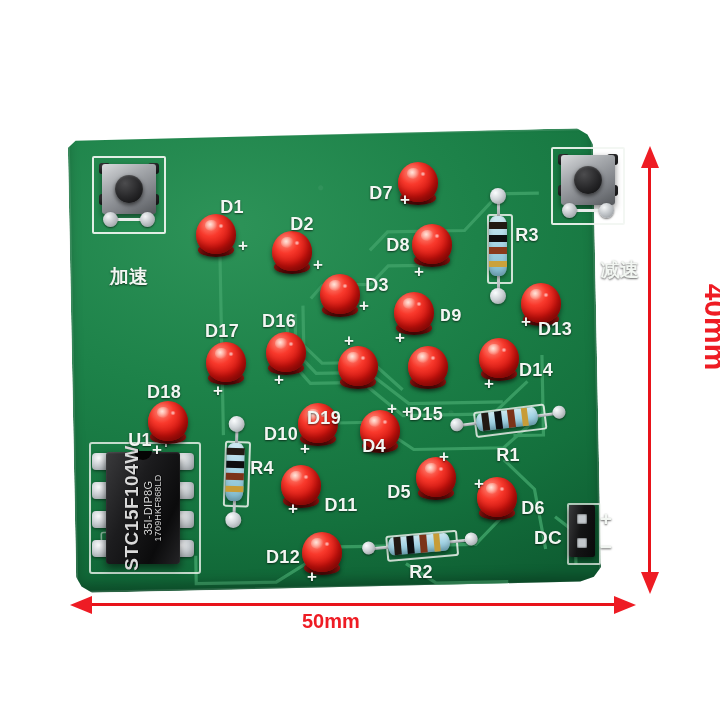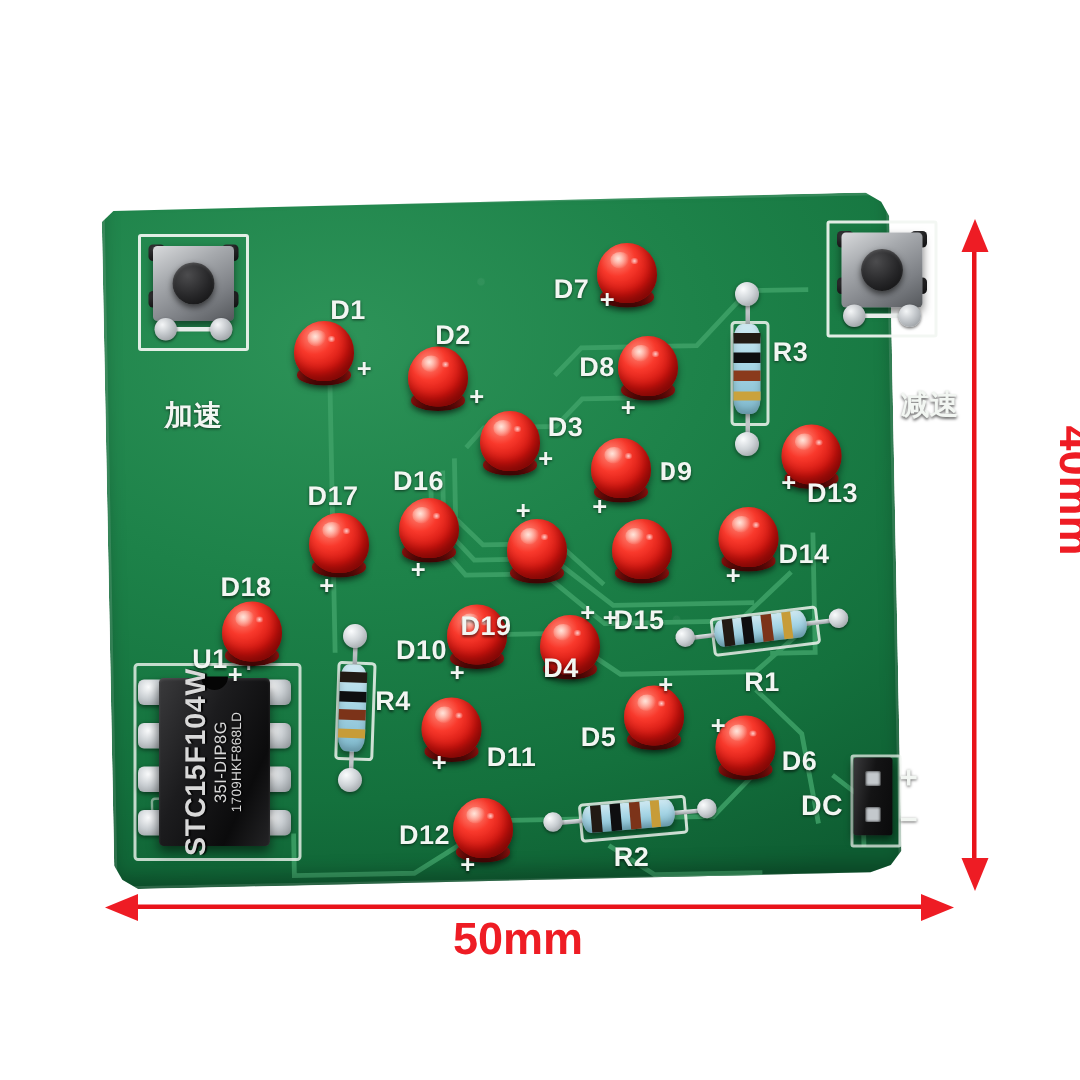--- a/index.html
+++ b/index.html
@@ -194,21 +194,21 @@
   }
   .dc-outline{position:absolute;border:2px solid rgba(240,245,240,.75);border-radius:2px;}
 
   
   .dim-line{position:absolute;background:#e8131a;}
   .dim-label{
     position:absolute;color:#ee1c24;font-weight:bold;
     font-family:"Liberation Sans",sans-serif;
     white-space:nowrap;
   }
-  .dim-h{font-size:30px;}
+  .dim-h{font-size:20px;}
   .dim-v{font-size:30px;transform-origin:50% 50%;}
 </style>
 </head>
 <body>
 
 <div id="stage">
 
   <div id="board">
     <div class="pcb-body"></div>
     <div class="pcb-noise"></div>

